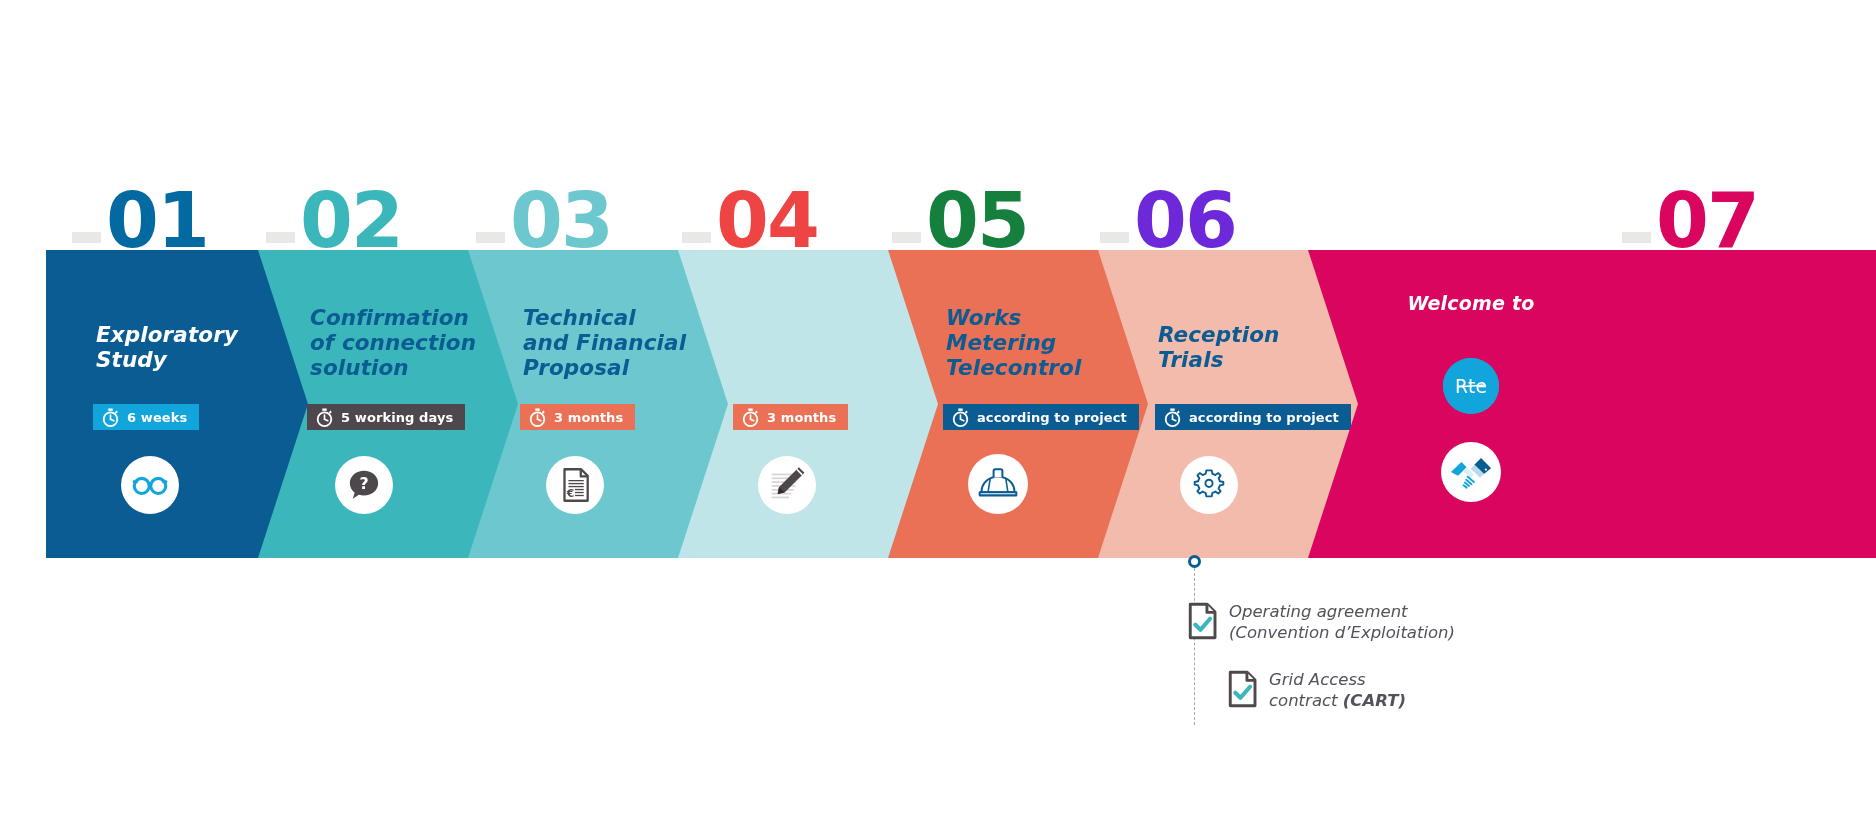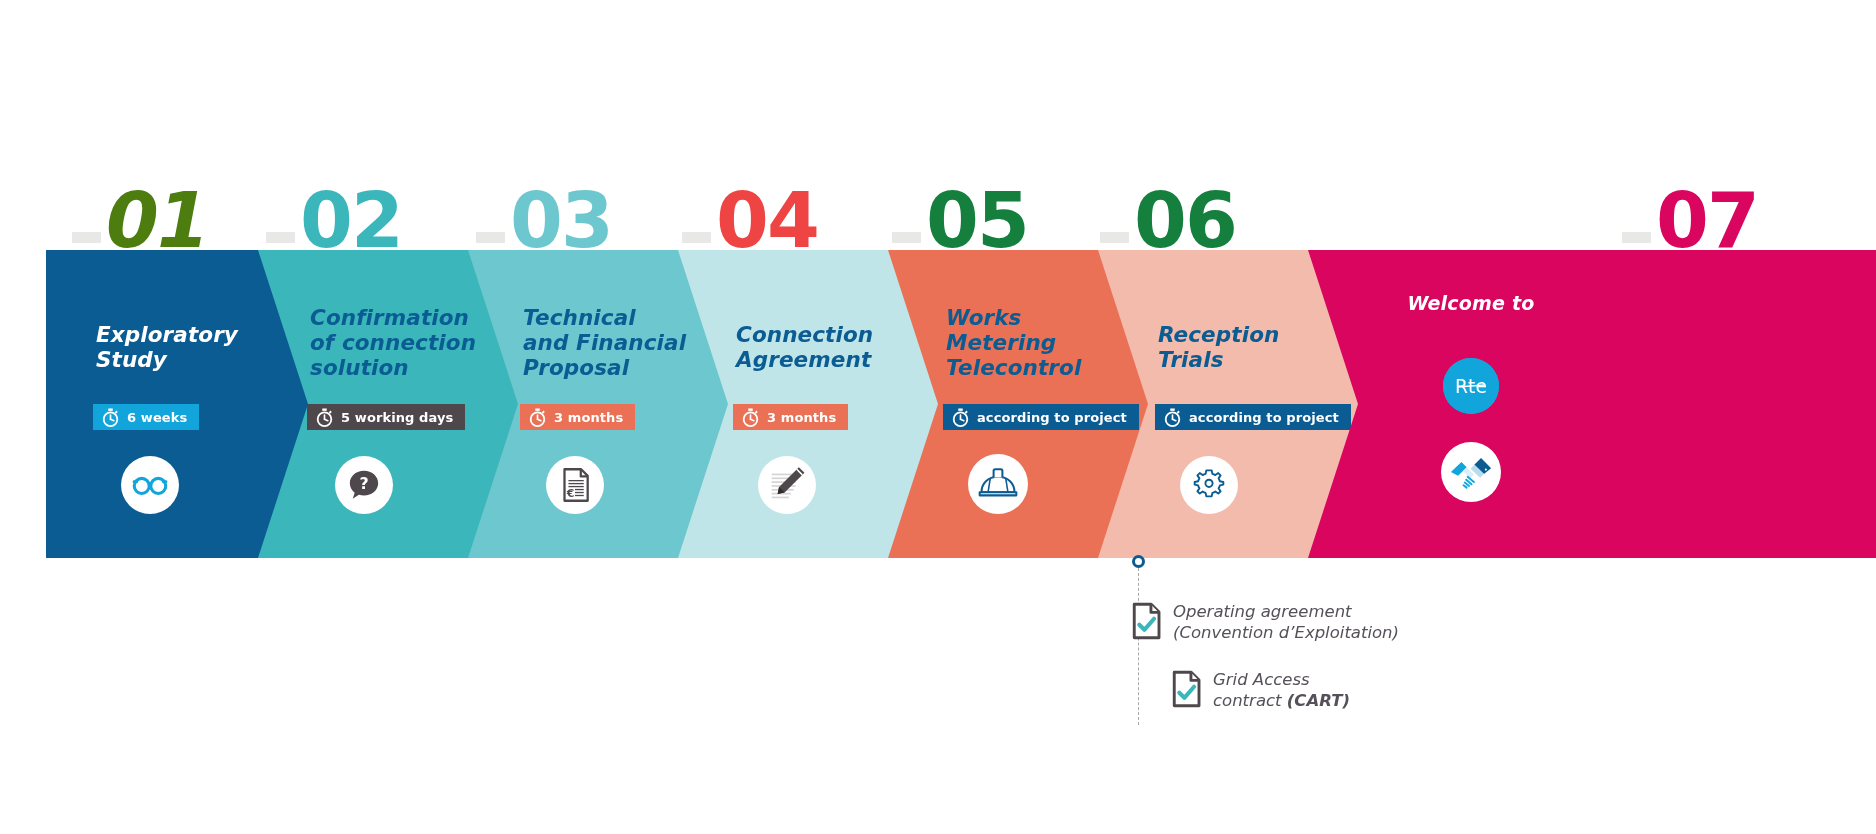--- a/index.html
+++ b/index.html
@@ -152,21 +152,21 @@
     border-radius: 50%;
     background: #12a5dc;
     display: flex;
     align-items: center;
     justify-content: center;
   }
 
   
   .callout {
     position: absolute;
-    left: 1132px;
+    left: 1188px;
     top: 555px;
     width: 560px;
     height: 180px;
   }
   .callout-dot {
     position: absolute;
     left: 0;
     top: 0;
     width: 13px;
     height: 13px;
@@ -212,21 +212,21 @@
 </head>
 <body>
 
 <div id="stage">
 
   <div class="numbers-row">
 
     <div class="num-cell" style="left:40px;width:200px;">
       <div class="num-wrap">
         <span class="num-dash"></span>
-        <span class="num-text" style="color:#4d7c0f;font-style:italic;">01</span>
+        <span class="num-text" style="color:#0369a1;">01</span>
       </div>
     </div>
 
     <div class="num-cell" style="left:234px;width:200px;">
       <div class="num-wrap">
         <span class="num-dash"></span>
         <span class="num-text" style="color:#3bb7bc;">02</span>
       </div>
     </div>
 
@@ -247,21 +247,21 @@
     <div class="num-cell" style="left:860px;width:200px;">
       <div class="num-wrap">
         <span class="num-dash"></span>
         <span class="num-text" style="color:#15803d;">05</span>
       </div>
     </div>
 
     <div class="num-cell" style="left:1068px;width:200px;">
       <div class="num-wrap">
         <span class="num-dash"></span>
-        <span class="num-text" style="color:#15803d;">06</span>
+        <span class="num-text" style="color:#6d28d9;">06</span>
       </div>
     </div>
 
     <div class="num-cell" style="left:1590px;width:200px;">
       <div class="num-wrap">
         <span class="num-dash"></span>
         <span class="num-text" style="color:#d9055f;">07</span>
       </div>
     </div>
 
@@ -365,22 +365,20 @@
           </svg>
         </div>
       </div>
     </div>
 
     <div class="panel" style="left:678px;width:265px;">
       <svg class="panel-shape" viewBox="0 0 265 308" preserveAspectRatio="none">
         <polygon points="0,0 215,0 265,154 215,308 0,308 50,154" fill="#bfe5e8"></polygon>
       </svg>
       <div class="panel-content">
-        <div class="panel-title" style="left:58px;top:72px;width:210px;color:#0b5c93;">Connection
-Agreement</div>
         <div class="badge" style="left:55px;top:154px;background:#ea7155;">
           <span class="chrono">
             <svg viewBox="0 0 24 24" width="19" height="19">
               <rect x="9.2" y="0.6" width="5.6" height="3" fill="#fff"></rect>
               <path d="M17.3 5.6 L19.6 3.3 L21.2 4.9 L18.9 7.2 Z" fill="#fff"></path>
               <circle cx="12" cy="14.2" r="8.6" fill="none" stroke="#fff" stroke-width="2.3"></circle>
               <path d="M12 14.2 L12 8.8" stroke="#fff" stroke-width="2.1" stroke-linecap="round"></path>
               <path d="M12 14.2 L16.2 16.1" stroke="#fff" stroke-width="2.1" stroke-linecap="round"></path>
             </svg>
           </span>

